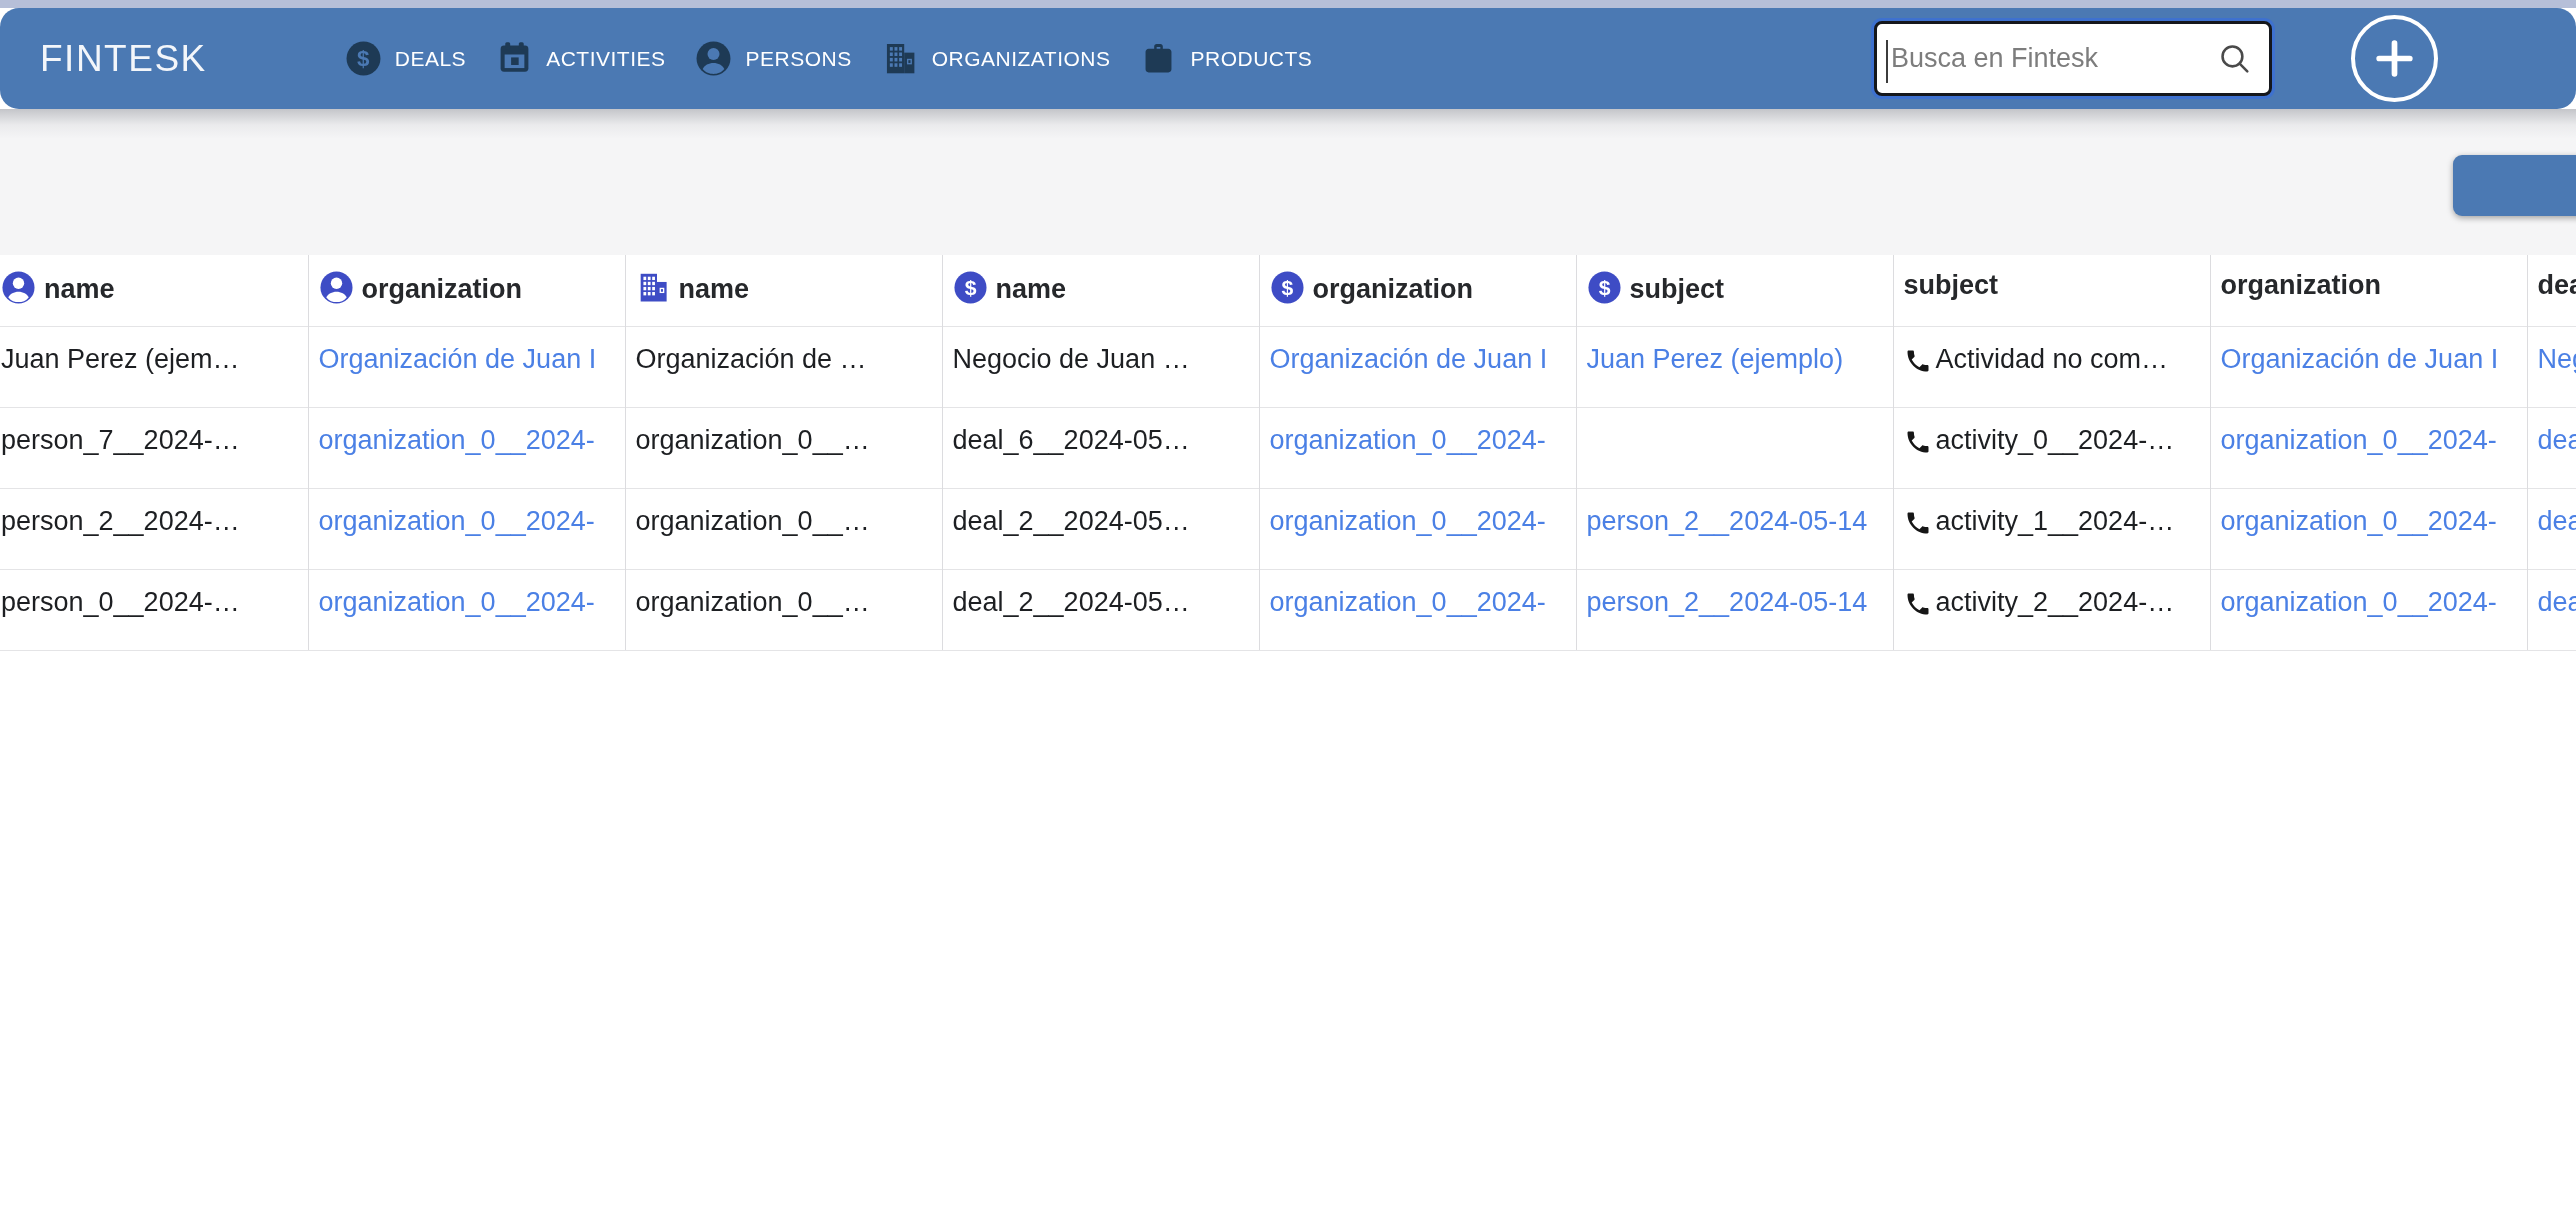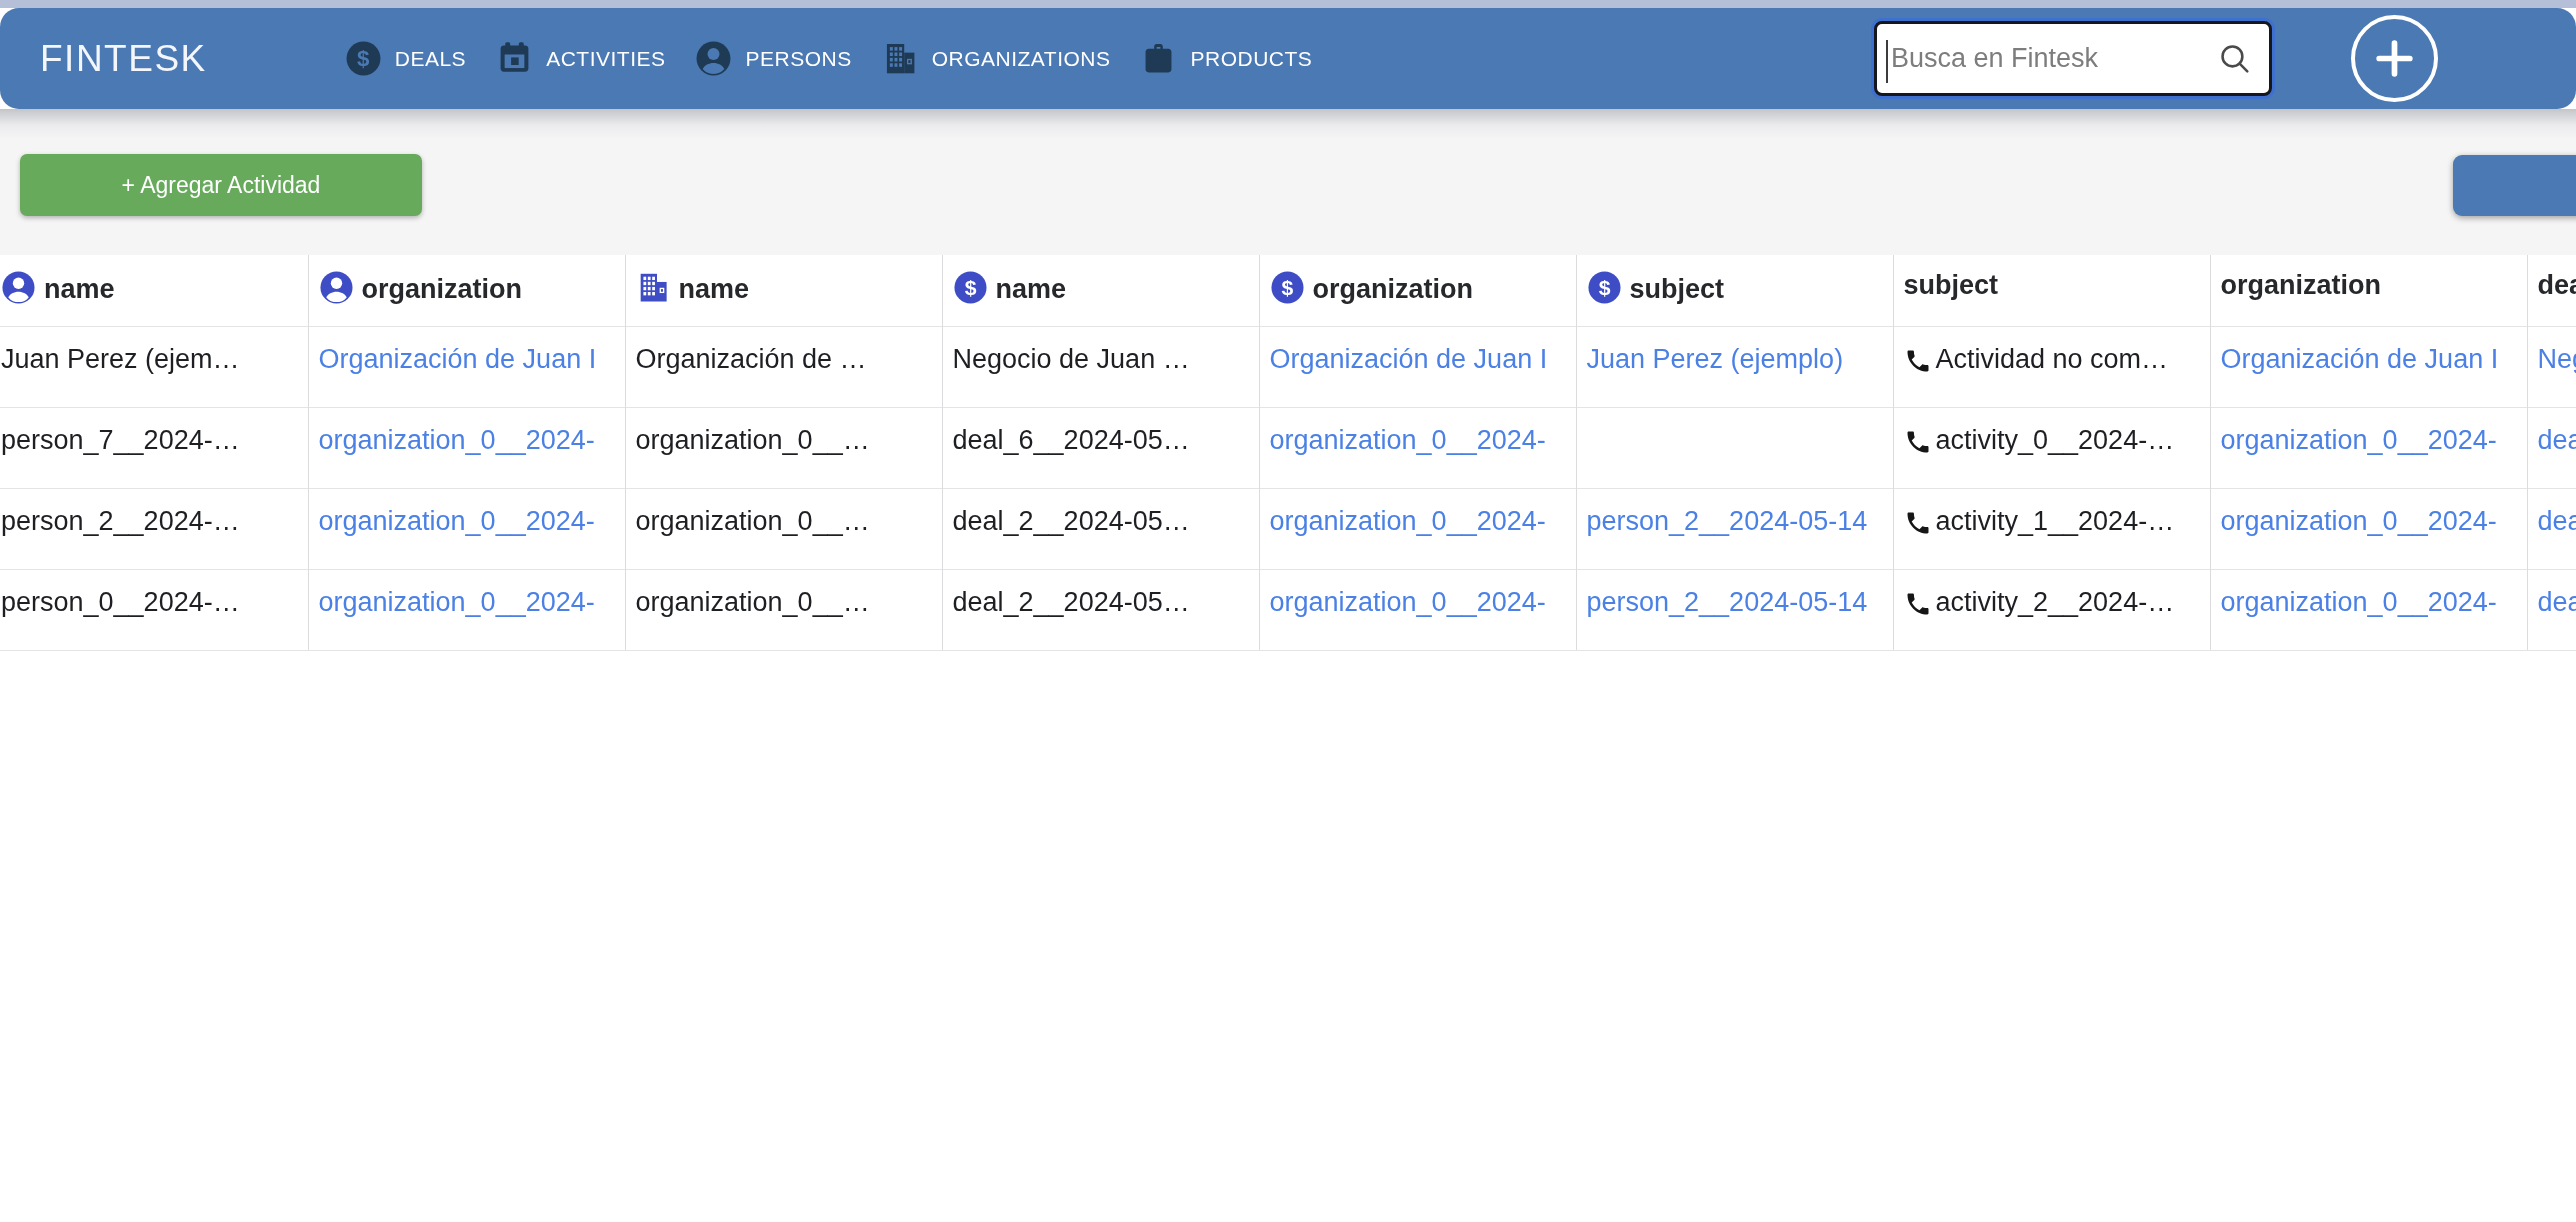--- a/index.html
+++ b/index.html
@@ -188,21 +188,20 @@
   <button class="plus-btn">
     <span class="ic" id="plus-mount">
         <svg viewBox="0 0 24 24">
           <path d="M12 4.5v15M4.5 12h15" stroke="#ffffff" stroke-width="2.8" stroke-linecap="round"></path>
         </svg>
       </span>
   </button>
 </header>
 
 <div class="toolbar">
-  <button class="btn-green">+ Agregar Actividad</button>
   <button class="btn-partial"></button>
 </div>
 
 <div class="table-wrap">
   <table>
     <thead>
       <tr id="thead-row">
           <th>
             <div class="th-inner">
               <span class="ic">

